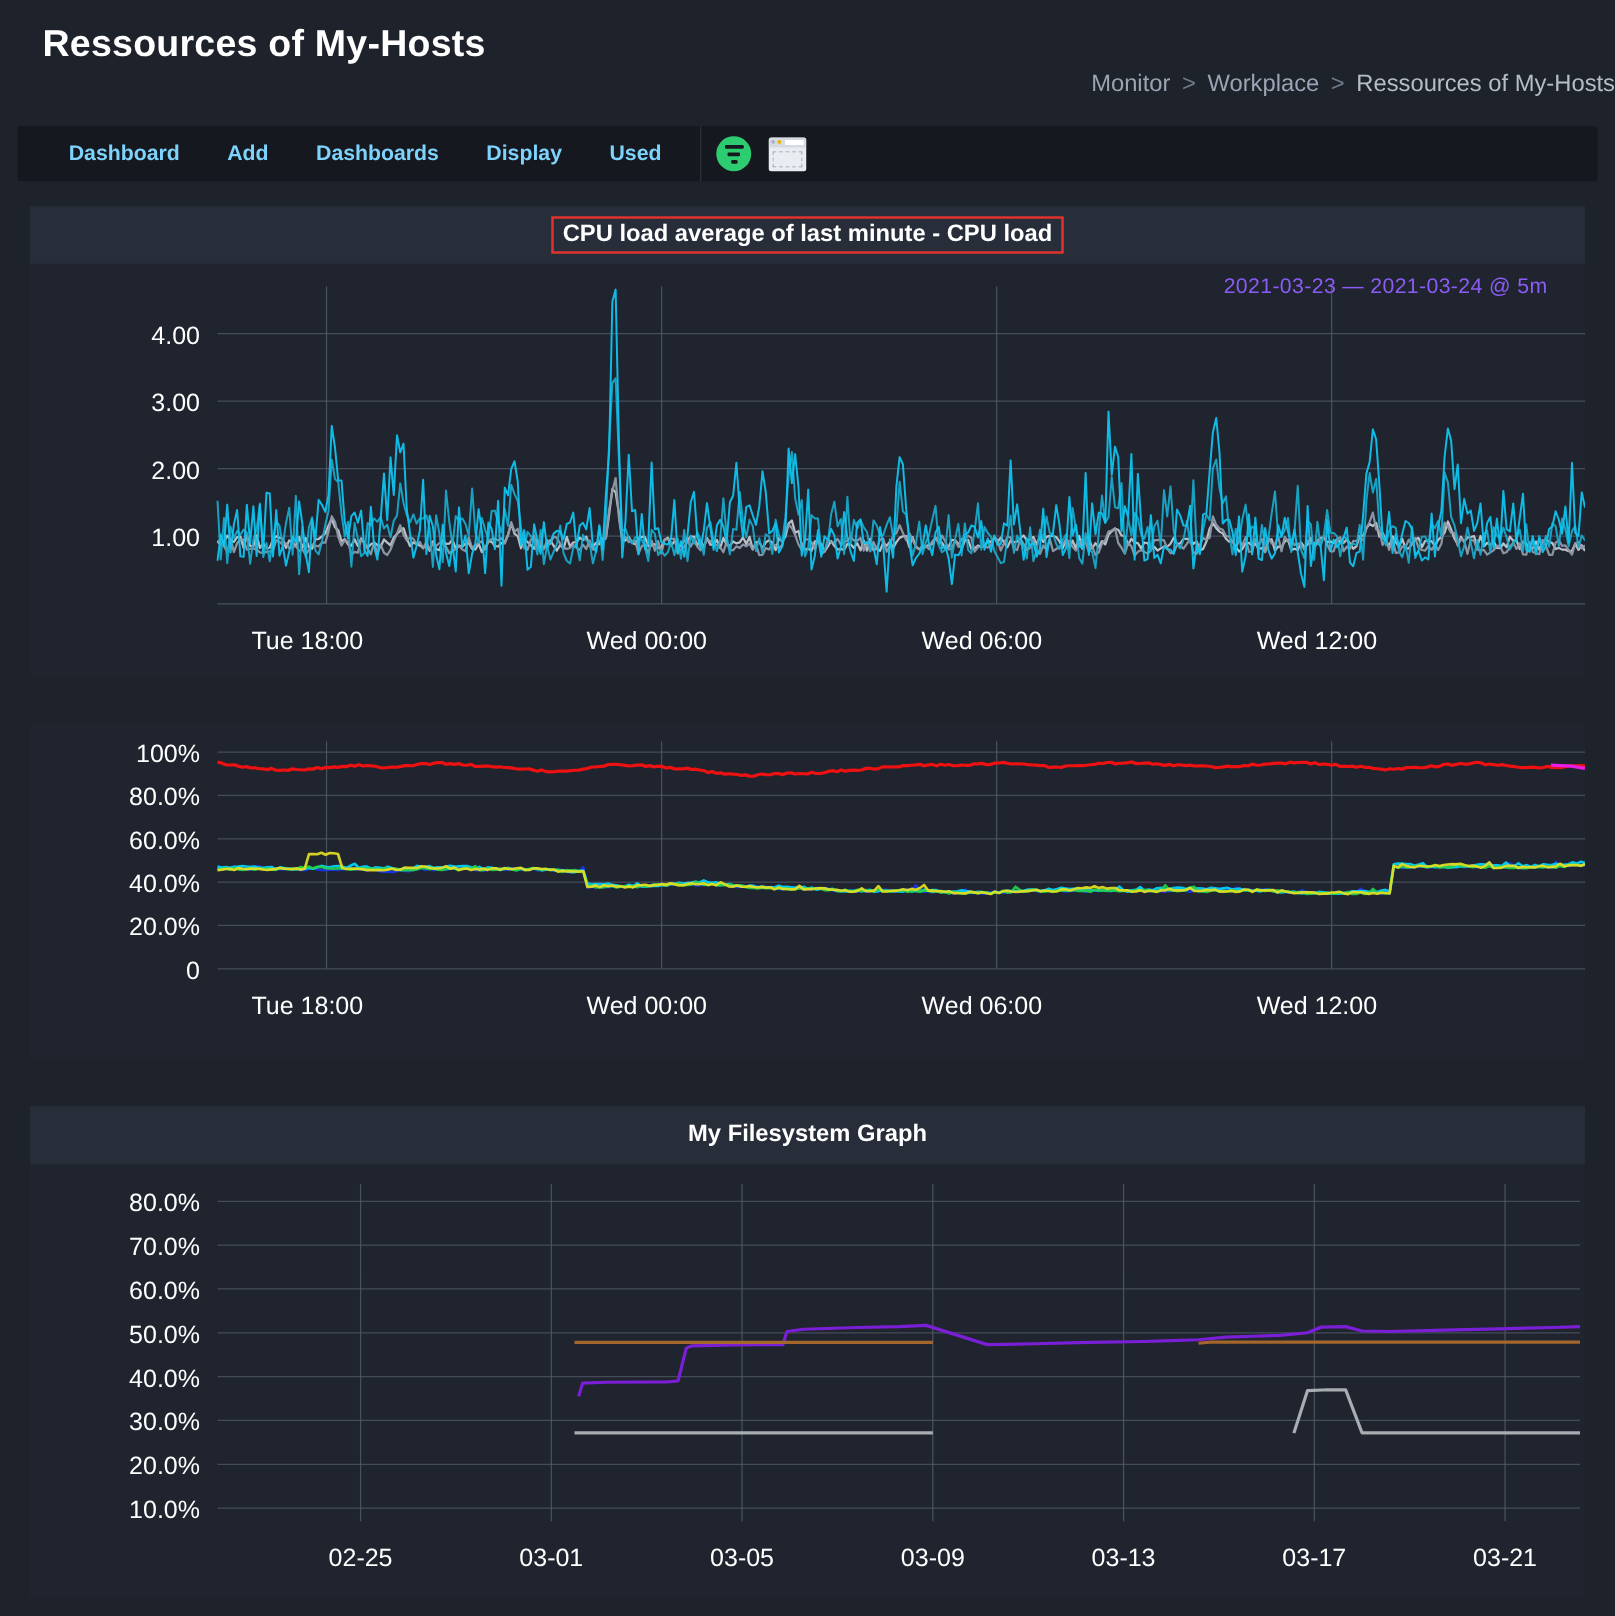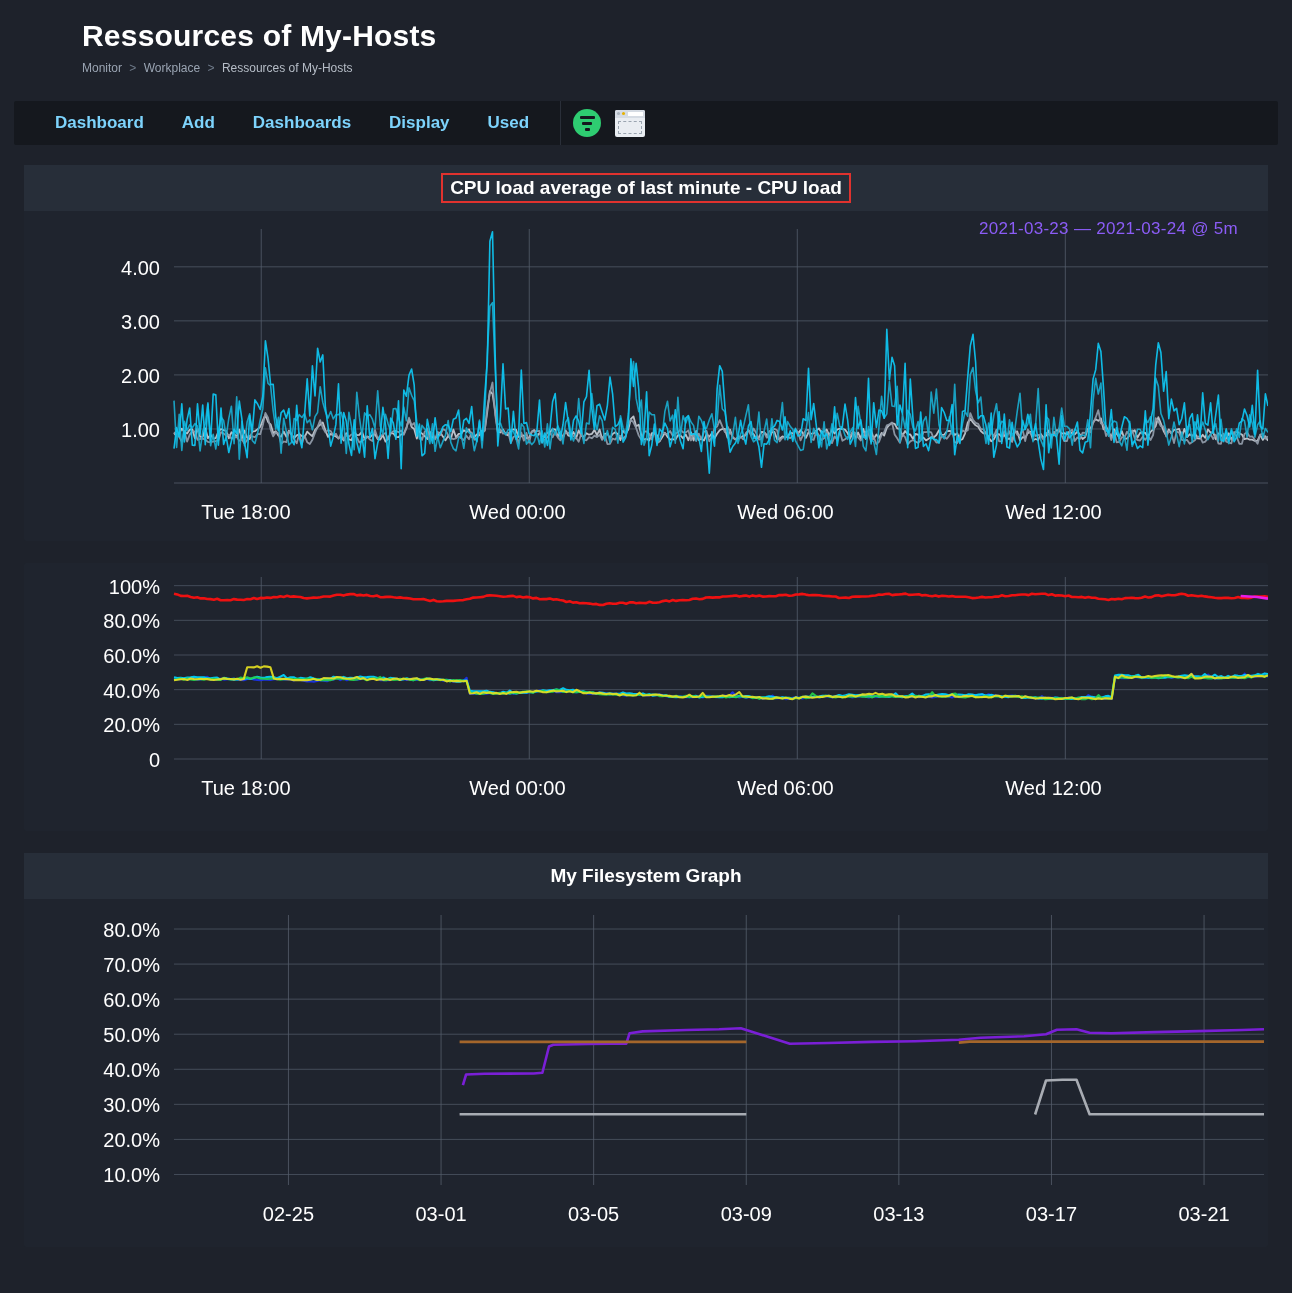--- a/index.html
+++ b/index.html
@@ -5,33 +5,34 @@
   * { box-sizing: border-box; }
   html, body {
     margin: 0; padding: 0;
     width: 1292px; height: 1293px;
     background: #1e222b;
     font-family: "Liberation Sans", sans-serif;
     overflow: hidden;
   }
 
   
-  .page-header { padding: 18px 0 6px 34px; margin-left: 48px; }
+  .page-header { padding: 18px 0 6px 34px; }
   .page-title {
     color: #ffffff;
     font-size: 30px;
     font-weight: bold;
     letter-spacing: .2px;
     line-height: 36px;
   }
   .breadcrumb {
     color: #9aa4b2;
-    font-size: 12px;
+    font-size: 19px;
     line-height: 26px;
     margin-top: 1px;
+    text-align: right;
   }
   .breadcrumb .crumb-sep { color: #6f7b8a; margin: 0 4px; }
   .breadcrumb .crumb-last { color: #b6bdc7; }
 
   
   .navbar {
     margin: 14px 14px 0 14px;
     background: #15181e;
     height: 44px;
     display: flex;
@@ -79,21 +80,21 @@
   .icon-window .dot.g { background: #aab3bd; }
   .icon-window .bar { flex: 1; height: 4px; background: #ffffff; margin-left: 1px; }
   .icon-window .body { flex: 1; padding: 3px; }
   .icon-window .dashbox {
     width: 100%; height: 100%;
     border: 1.5px dashed #9aa4b0;
     border-radius: 1px;
   }
 
   
-  .panels { padding: 20px 24px 0 24px; display: flex; flex-direction: column; gap: 22px; }
+  .panels { padding: 20px 24px 0 24px; display: flex; flex-direction: column; gap: 38px; }
   .panel { background: #1f242e; border-radius: 2px; }
   .panel-header {
     background: #272e39;
     height: 46px;
     display: flex; align-items: center; justify-content: center;
   }
   .panel-title {
     color: #ffffff;
     font-size: 19px;
     font-weight: bold;

